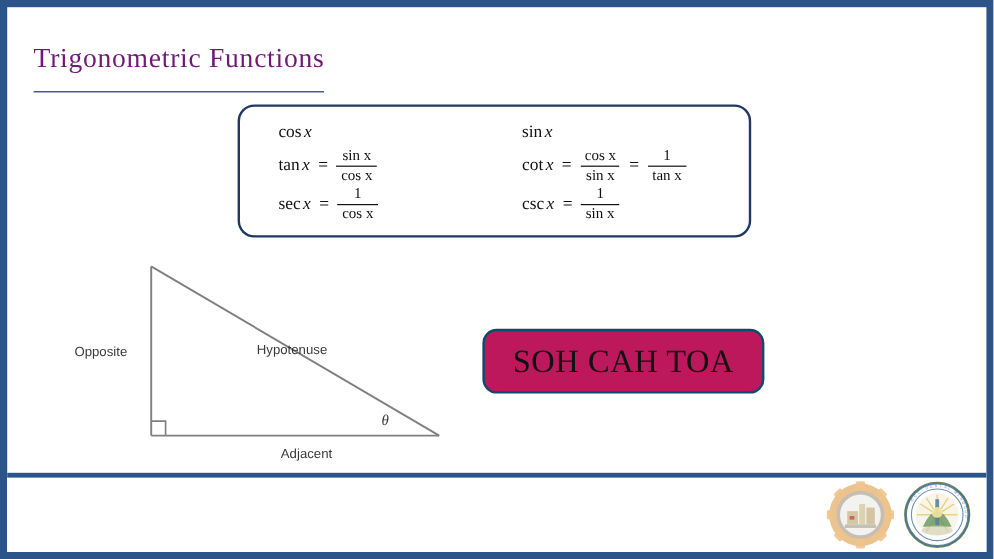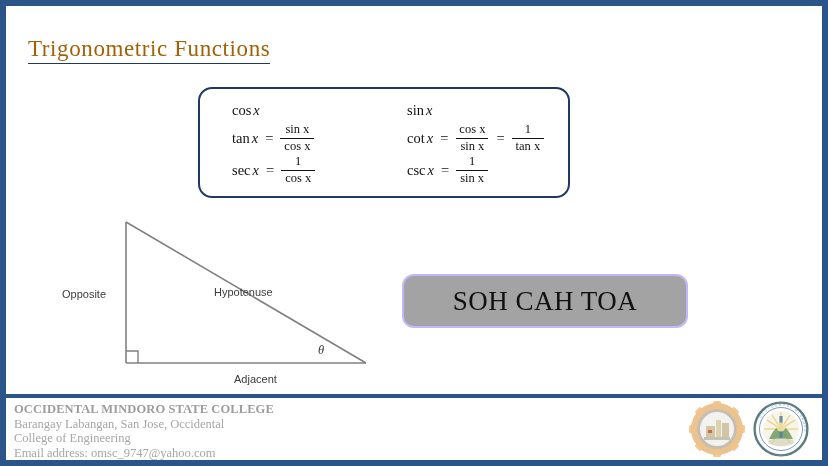--- a/index.html
+++ b/index.html
@@ -24,34 +24,34 @@
   }
 
   
   .title {
     position: absolute;
     left: 22px;
     top: 30px;
     font-family: "Liberation Serif", serif;
     font-size: 23px;
     font-weight: 400;
-    color: #a16207;
+    color: #701a75;
     letter-spacing: 0.6px;
     border-bottom: 1.5px solid #1f3864;
-    padding-bottom: 1px;
+    padding-bottom: 14px;
     line-height: 1.15;
     white-space: nowrap;
   }
 
   
   .formula-box {
     position: absolute;
     left: 192px;
     top: 81px;
-    width: 372px;
+    width: 428px;
     height: 111px;
     box-sizing: border-box;
     border: 2px solid #1f3864;
     border-radius: 14px;
     background: #ffffff;
   }
   .formula-cols {
     position: absolute;
     left: 0; top: 0; right: 0; bottom: 0;
     display: flex;
@@ -114,26 +114,26 @@
     font-family: "Liberation Serif", serif;
     font-size: 12.5px;
     font-style: italic;
   }
 
   
   .mnemonic-box {
     position: absolute;
     left: 396px;
     top: 268px;
-    width: 286px;
+    width: 235px;
     height: 54px;
     box-sizing: border-box;
-    border: 2px solid #c4b5fd;
+    border: 2px solid #0c4a6e;
     border-radius: 12px;
-    background: #a3a3a3;
+    background: #be185d;
     display: flex;
     align-items: center;
     justify-content: center;
   }
   .mnemonic-text {
     font-family: "Liberation Serif", serif;
     font-size: 27px;
     color: #111111;
     letter-spacing: 0.5px;
     white-space: nowrap;
@@ -264,26 +264,20 @@
     <div class="tri-label lbl-hypotenuse">Hypotenuse</div>
     <div class="tri-label lbl-adjacent">Adjacent</div>
     <div class="tri-label lbl-theta">θ</div>
   </div>
 
   <div class="mnemonic-box">
     <span class="mnemonic-text">SOH CAH TOA</span>
   </div>
 
   <div class="footer">
-    <div class="footer-text">
-      <div class="f-line bold">OCCIDENTAL MINDORO STATE COLLEGE</div>
-      <div class="f-line">Barangay Labangan, San Jose, Occidental</div>
-      <div class="f-line">College of Engineering</div>
-      <div class="f-line">Email address: omsc_9747@yahoo.com</div>
-    </div>
 
     <div class="logos">
 
       <svg class="logo" width="58" height="58" viewBox="0 0 58 58">
         <g transform="translate(29,29)">
           <g fill="#e8b87a" opacity="0.85">
             <circle r="26"></circle>
           </g>
           <g fill="#f0c58c" opacity="0.9">
             <rect x="-4" y="-28" width="8" height="9" rx="1.5"></rect>

